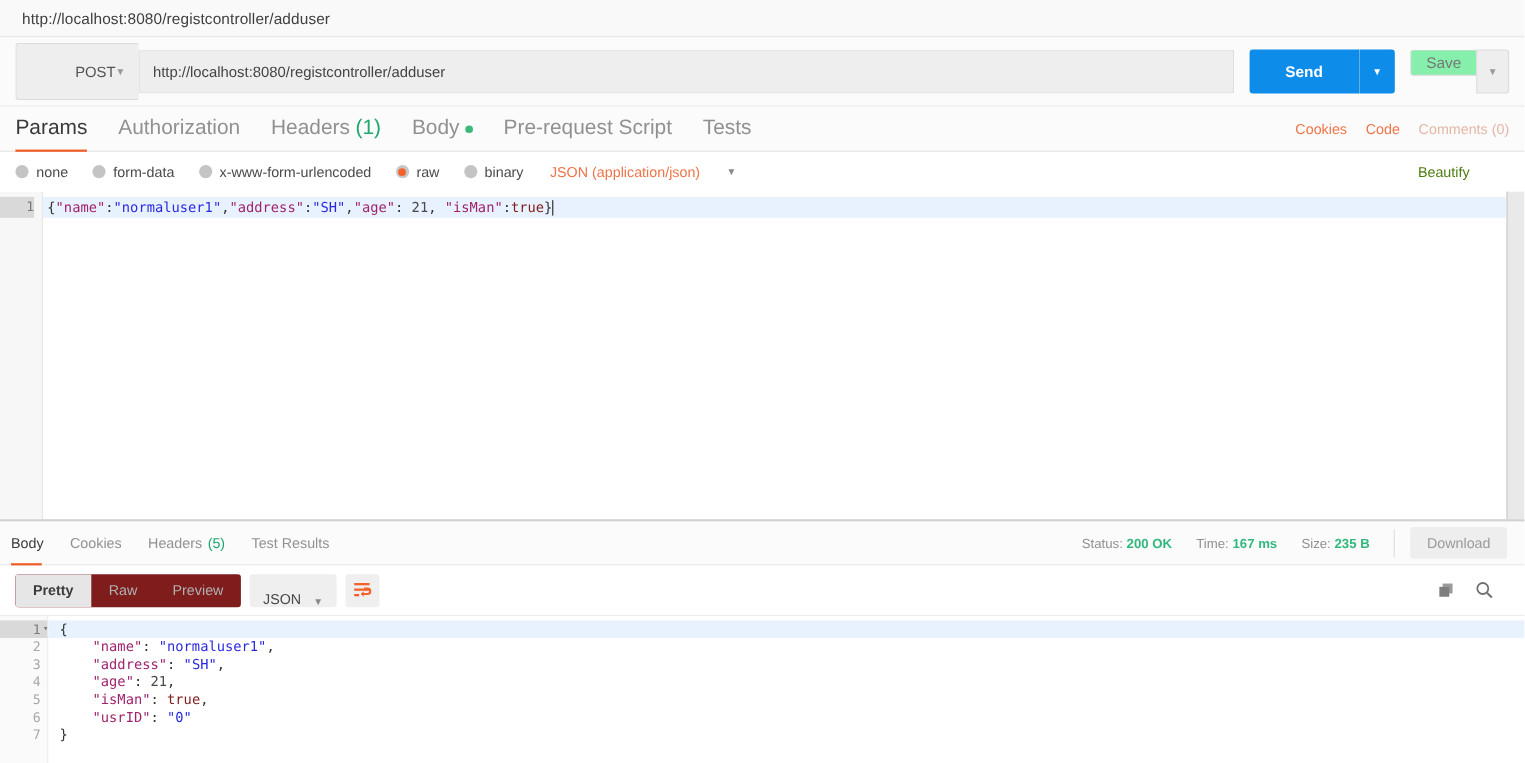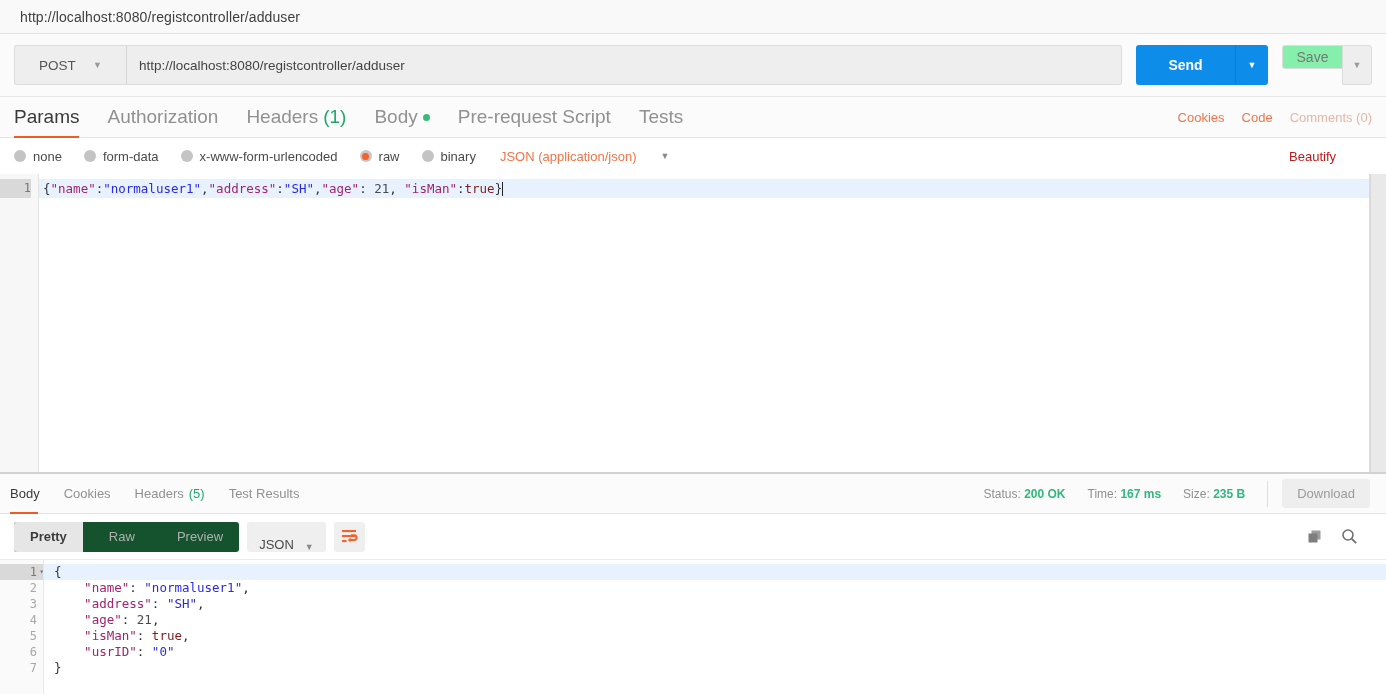--- a/index.html
+++ b/index.html
@@ -24,27 +24,27 @@
 
   
   .urlrow {
     height: 63px; min-height: 63px;
     background: #fbfbfb;
     border-bottom: 1px solid #e6e6e6;
     display: flex; align-items: center;
     padding: 0 14px;
   }
   .method-box {
-    width: 112px; height: 40px;
+    width: 112px; height: 52px;
     background: #eeeeee;
     border: 1px solid #dcdcdc;
     border-right: none;
     border-radius: 3px 0 0 3px;
-    display: flex; align-items: center; justify-content: space-between;
-    padding: 0 24px;
+    display: flex; align-items: center; justify-content: flex-end;
+    padding: 0 12px;
     font-size: 13.5px; color: #555;
   }
   .method-box .caret { color: #9a9a9a; font-size: 9px; line-height: 1; }
   .url-input {
     flex: 1; height: 40px;
     background: #eeeeee;
     border: 1px solid #dcdcdc;
     border-left: 1px solid #d6d6d6;
     border-radius: 0 3px 3px 0;
     display: flex; align-items: center;
@@ -135,21 +135,21 @@
   .radio.sel { background: #c7c7c7; }
   .radio.sel::after {
     content: ""; position: absolute; left: 2.5px; top: 2.5px;
     width: 7px; height: 7px; border-radius: 50%; background: #f4622b;
   }
   .json-select {
     display: flex; align-items: center; gap: 24px;
     font-size: 13px; color: #ef7548; cursor: pointer; margin-left: 2px;
   }
   .json-select .caret { font-size: 9px; color: #8a8a8a; }
-  .beautify { margin-left: auto; font-size: 13px; color: #b91c1c; cursor: pointer; padding-right: 36px; }
+  .beautify { margin-left: auto; font-size: 13px; color: #4d7c0f; cursor: pointer; padding-right: 36px; }
 
   
   .req-editor-wrap {
     flex: none; height: 300px;
     background: #ffffff;
     border-bottom: 2px solid #d2d2d2;
     position: relative; display: flex;
     overflow: hidden;
   }
   .editor {
@@ -213,23 +213,22 @@
 
   
   .resp-toolbar {
     height: 46px; min-height: 46px;
     background: #ffffff;
     display: flex; align-items: center;
     padding: 0 14px;
     border-bottom: 1px solid #ececec;
   }
   .seg {
-    display: flex; background: #14532d; border-radius: 3px; height: 30px;
+    display: flex; background: #7f1d1d; border-radius: 3px; height: 30px;
     overflow: hidden;
-    gap: 10px;
   }
   .seg .s {
     padding: 0 16px; display: flex; align-items: center;
     font-size: 13px; color: #b0b0b0; cursor: pointer;
   }
   .seg .s.active { color: #3c3c3c; background: #e6e6e6; font-weight: bold; }
   .fmt-select {
     margin-left: 8px; background: #efefef; border-radius: 3px; height: 30px;
     display: flex; align-items: flex-end; gap: 11px;
     padding: 0 12px; font-size: 13px; color: #4a4a4a; cursor: pointer;

